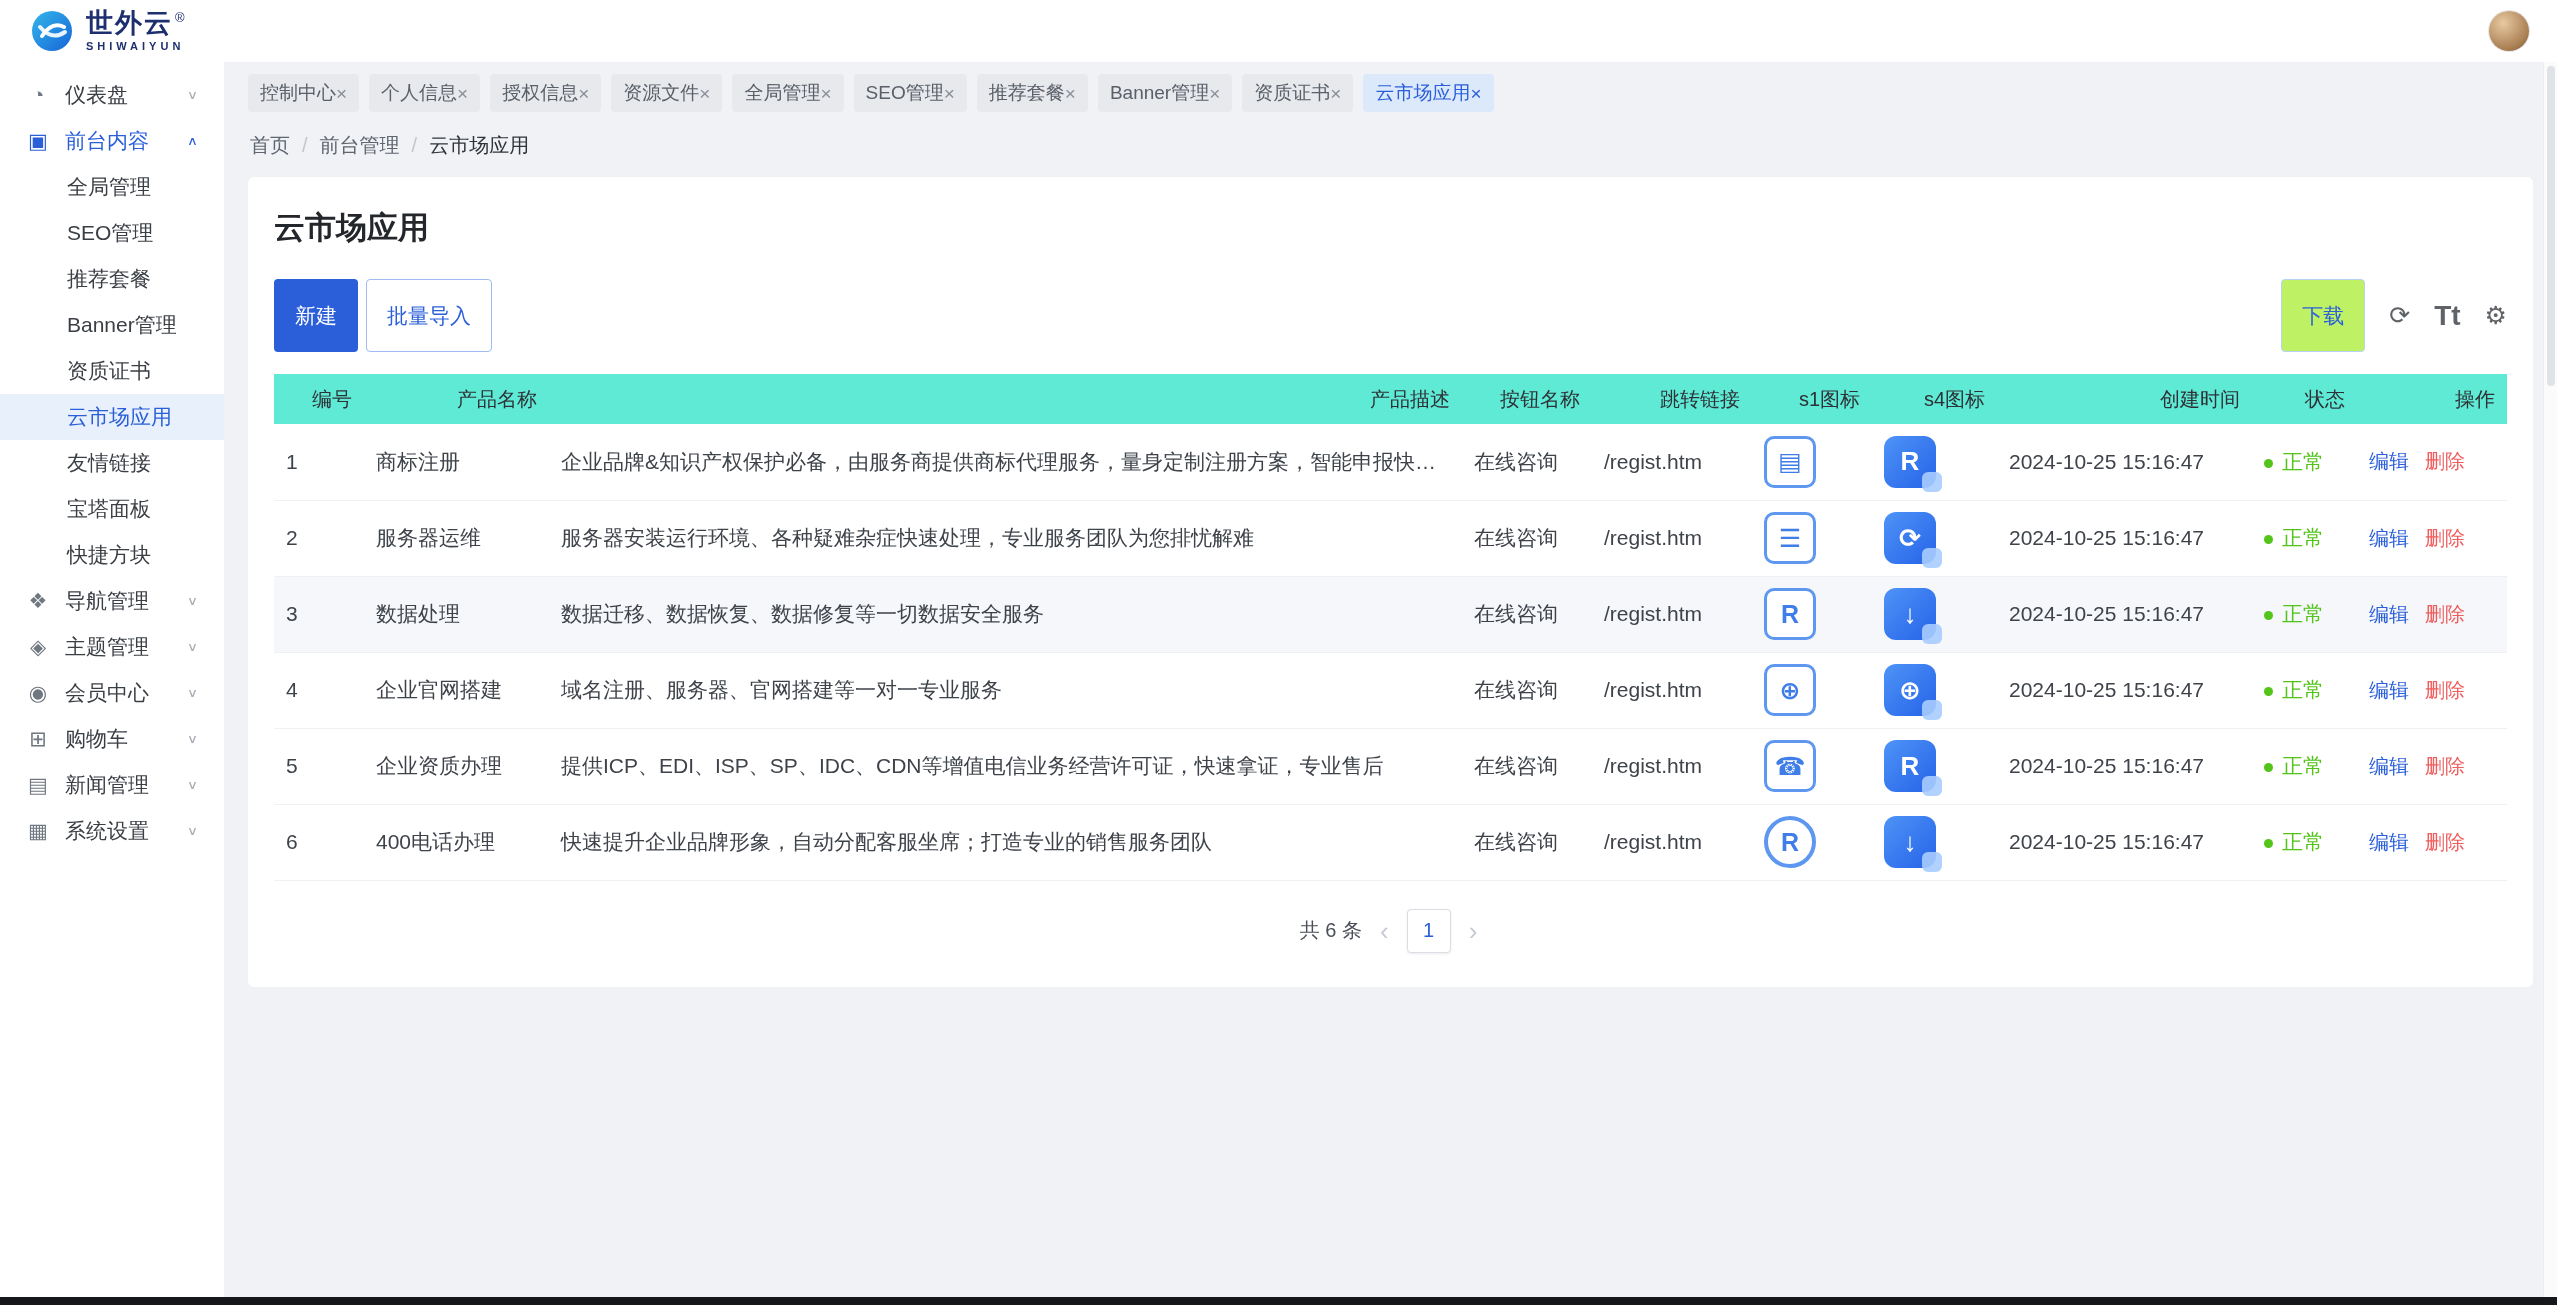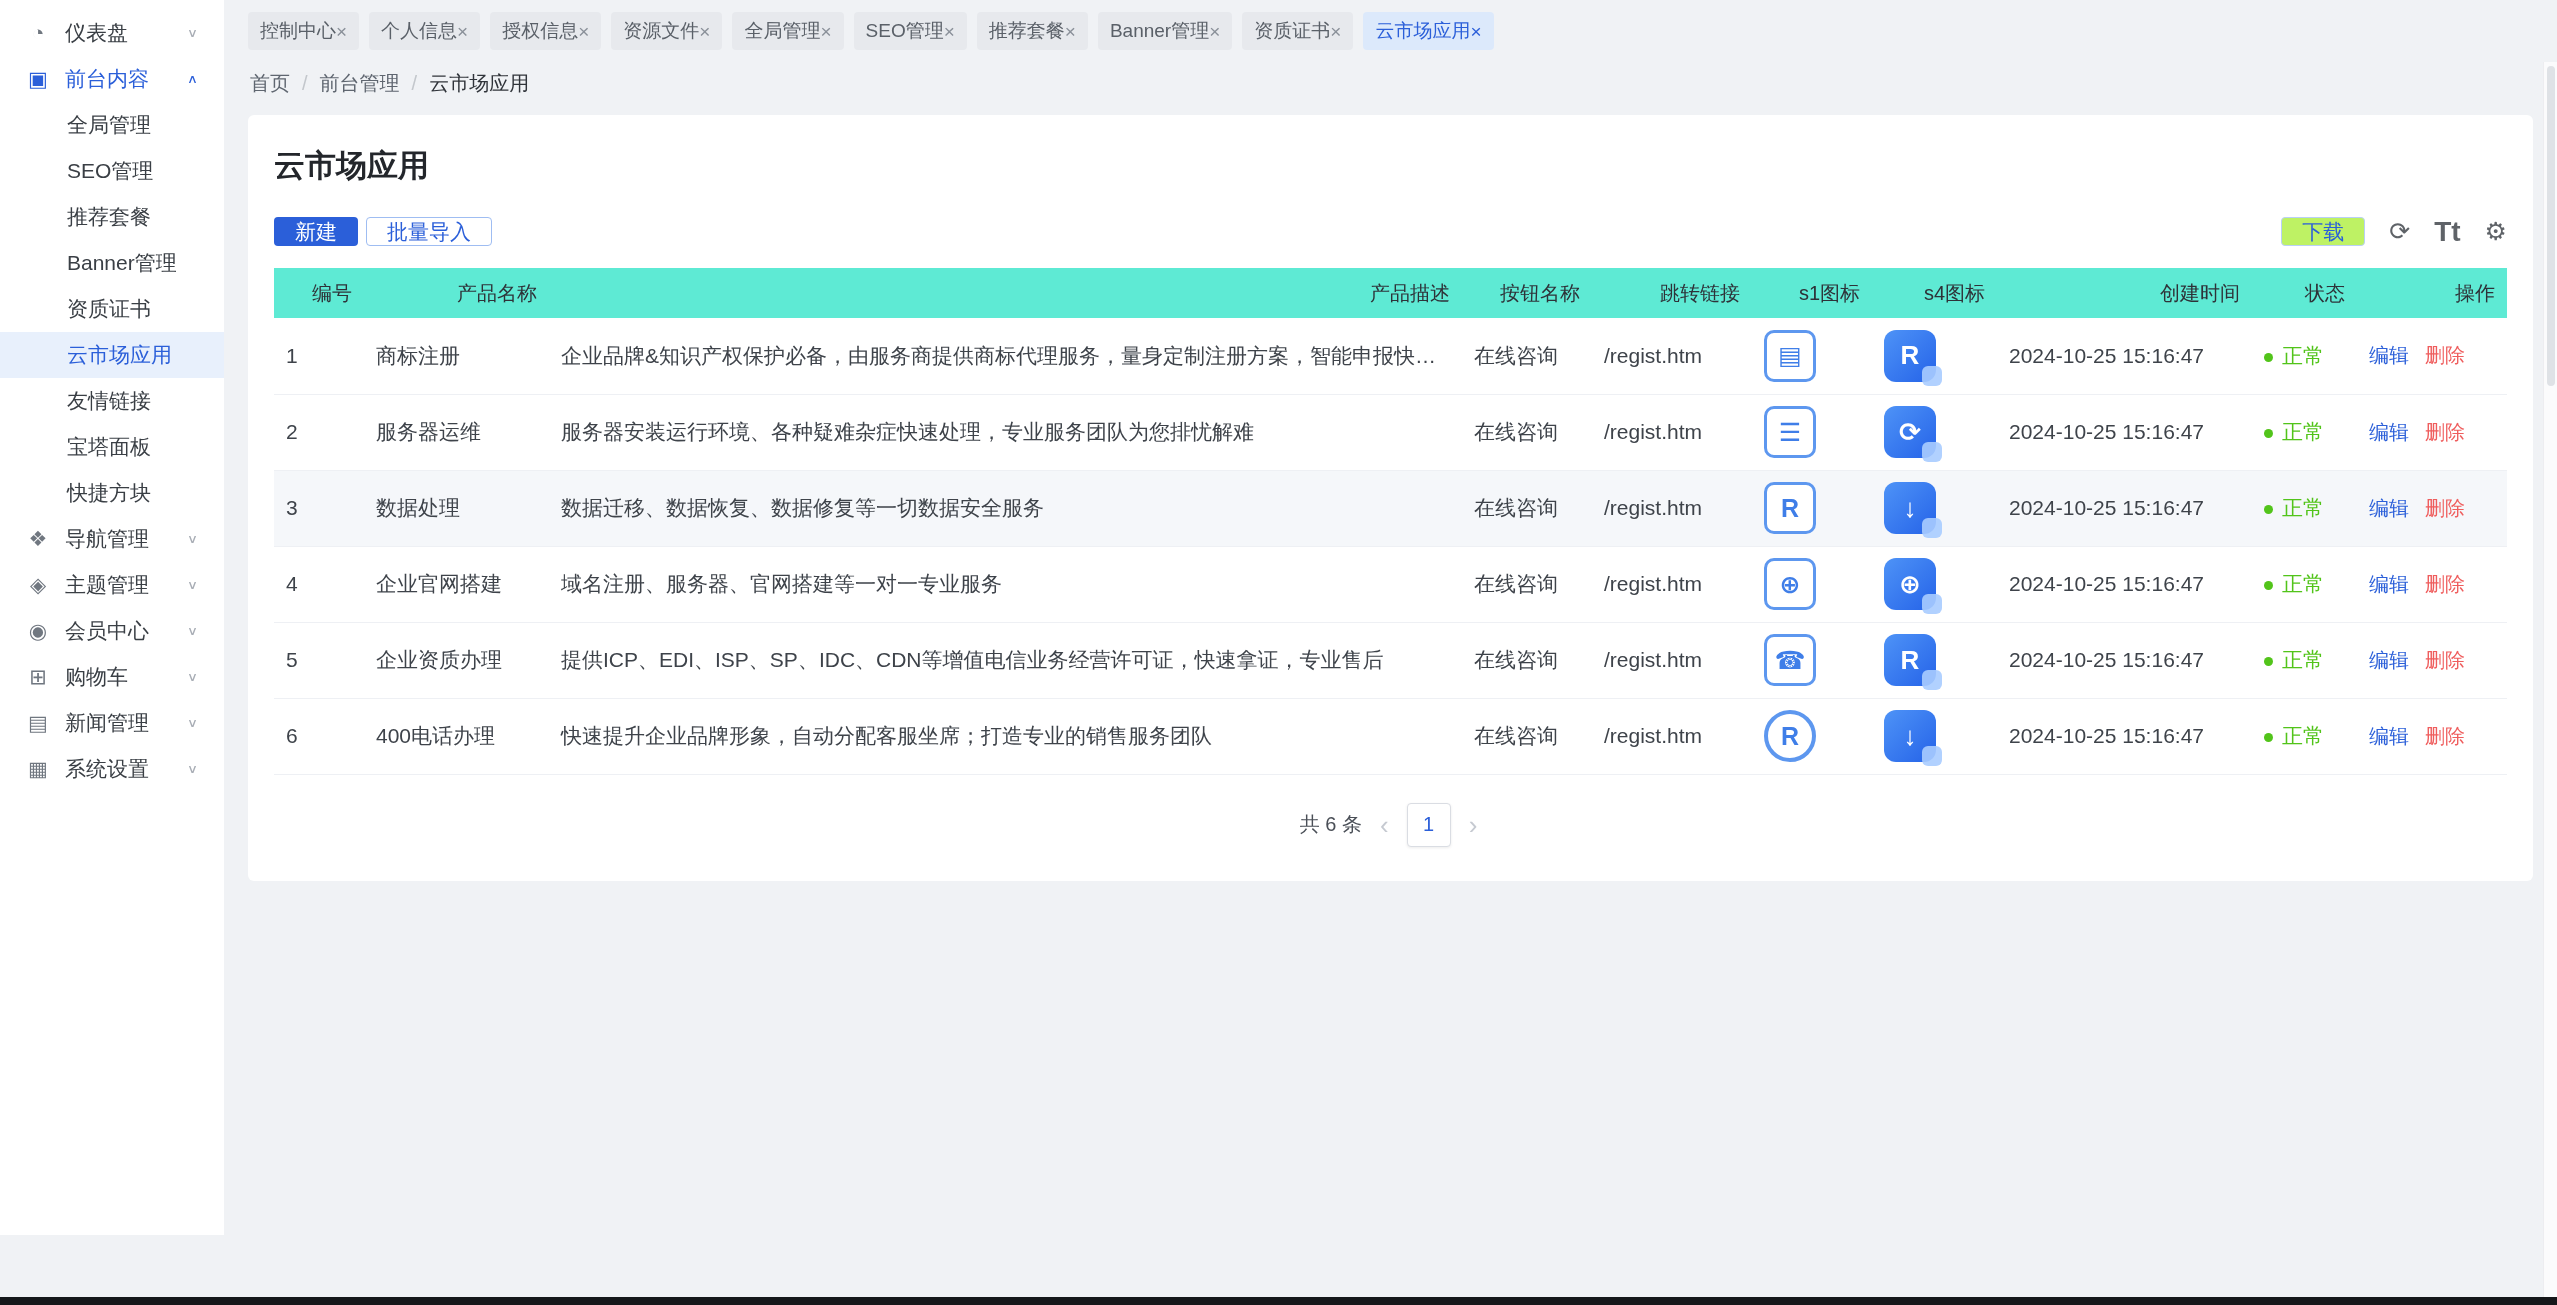--- a/index.html
+++ b/index.html
@@ -45,21 +45,21 @@
   .tab.active{background:#dce9fb;color:var(--primary)}
   .tab.active .tab-close{color:var(--primary)}
   .crumbs{display:flex;align-items:center;gap:12px;padding:14px 26px;font-size:20px}
   .crumb{color:#5f6670;cursor:pointer}
   .crumb.last{color:#30343a}
   .crumb-sep{color:#c3c7cc}
   
   .card{margin:4px 24px 0;background:#fff;border-radius:6px;padding:30px 26px 34px}
   h1{font-size:31px;margin:0 0 30px;color:#23262b;font-weight:bold}
   .toolbar{display:flex;align-items:center;margin-bottom:22px}
-  .btn{font-size:21px;border-radius:4px;padding:1px 20px;border:1px solid transparent;cursor:pointer;font-family:inherit;line-height:1.2}
+  .btn{font-size:21px;border-radius:4px;padding:23px 20px;border:1px solid transparent;cursor:pointer;font-family:inherit;line-height:1.2}
   .btn.primary{background:var(--primary);color:#fff}
   .btn.outline{background:#fff;border-color:#9fbdf2;color:var(--primary);margin-left:8px}
   .toolbar-right{margin-left:auto;display:flex;align-items:center;gap:24px}
   .btn.soft{background:#bef264;border-color:#b9d0f7;color:var(--primary)}
   .icon-btn{background:none;border:none;color:#5f6368;font-size:25px;cursor:pointer;padding:0;font-family:inherit;line-height:1}
   .icon-btn.tt{font-size:28px;font-weight:bold}
   
   table{width:100%;border-collapse:collapse;table-layout:fixed}
   th{background:#5eead4;text-align:right;font-weight:normal;color:#2e3238;font-size:20px;height:50px;padding:0 12px}
   td{height:76px;padding:0 12px;border-bottom:1px solid #eef0f4;font-size:21px;color:#3e434a;
@@ -85,20 +85,40 @@
   .spacer{flex:1}
   footer{text-align:center;color:#8b9097;font-size:20px;padding:16px 0 14px}
   .scrollbar{position:absolute;top:62px;right:0;bottom:8px;width:14px;background:#fbfbfc;border-left:1px solid #ededf0}
   .thumb{width:8px;margin:4px auto 0;height:320px;background:#dfe2e6;border-radius:4px}
   .bottom-bar{position:absolute;left:0;right:0;bottom:0;height:8px;background:#15171a}
 </style>
 </head>
 <body>
 
 <div class="app">
+  <header>
+    <div class="logo">
+      <svg viewBox="0 0 48 48" aria-hidden="true">
+        <defs>
+          <linearGradient id="lg" x1="0" y1="0" x2="1" y2="1">
+            <stop offset="0" stop-color="#35b6e9"></stop>
+              <stop offset="1" stop-color="#1565d8"></stop>
+          </linearGradient>
+        </defs>
+        <circle cx="24" cy="24" r="20" fill="url(#lg)"></circle>
+        <path d="M12 20 q12 14 25 5" stroke="#e6f4ff" stroke-width="4" fill="none" stroke-linecap="round"></path>
+        <path d="M14 29 q10 -15 22 -9" stroke="#ffffff" stroke-width="4" fill="none" stroke-linecap="round"></path>
+      </svg>
+      <div class="logo-text">
+        <div class="logo-title"><span>世外云</span><span class="reg">®</span></div>
+        <div class="logo-sub">SHIWAIYUN</div>
+      </div>
+    </div>
+    <div class="avatar"></div>
+  </header>
 
   <div class="shell">
     <aside id="sidebar">
         <div class="side-item">
           <span class="side-icon">◔</span>
           <span class="side-label">仪表盘</span>
           <span class="side-chevron">∨</span>
         </div>
         <div class="side-item active">
           <span class="side-icon">▣</span>

